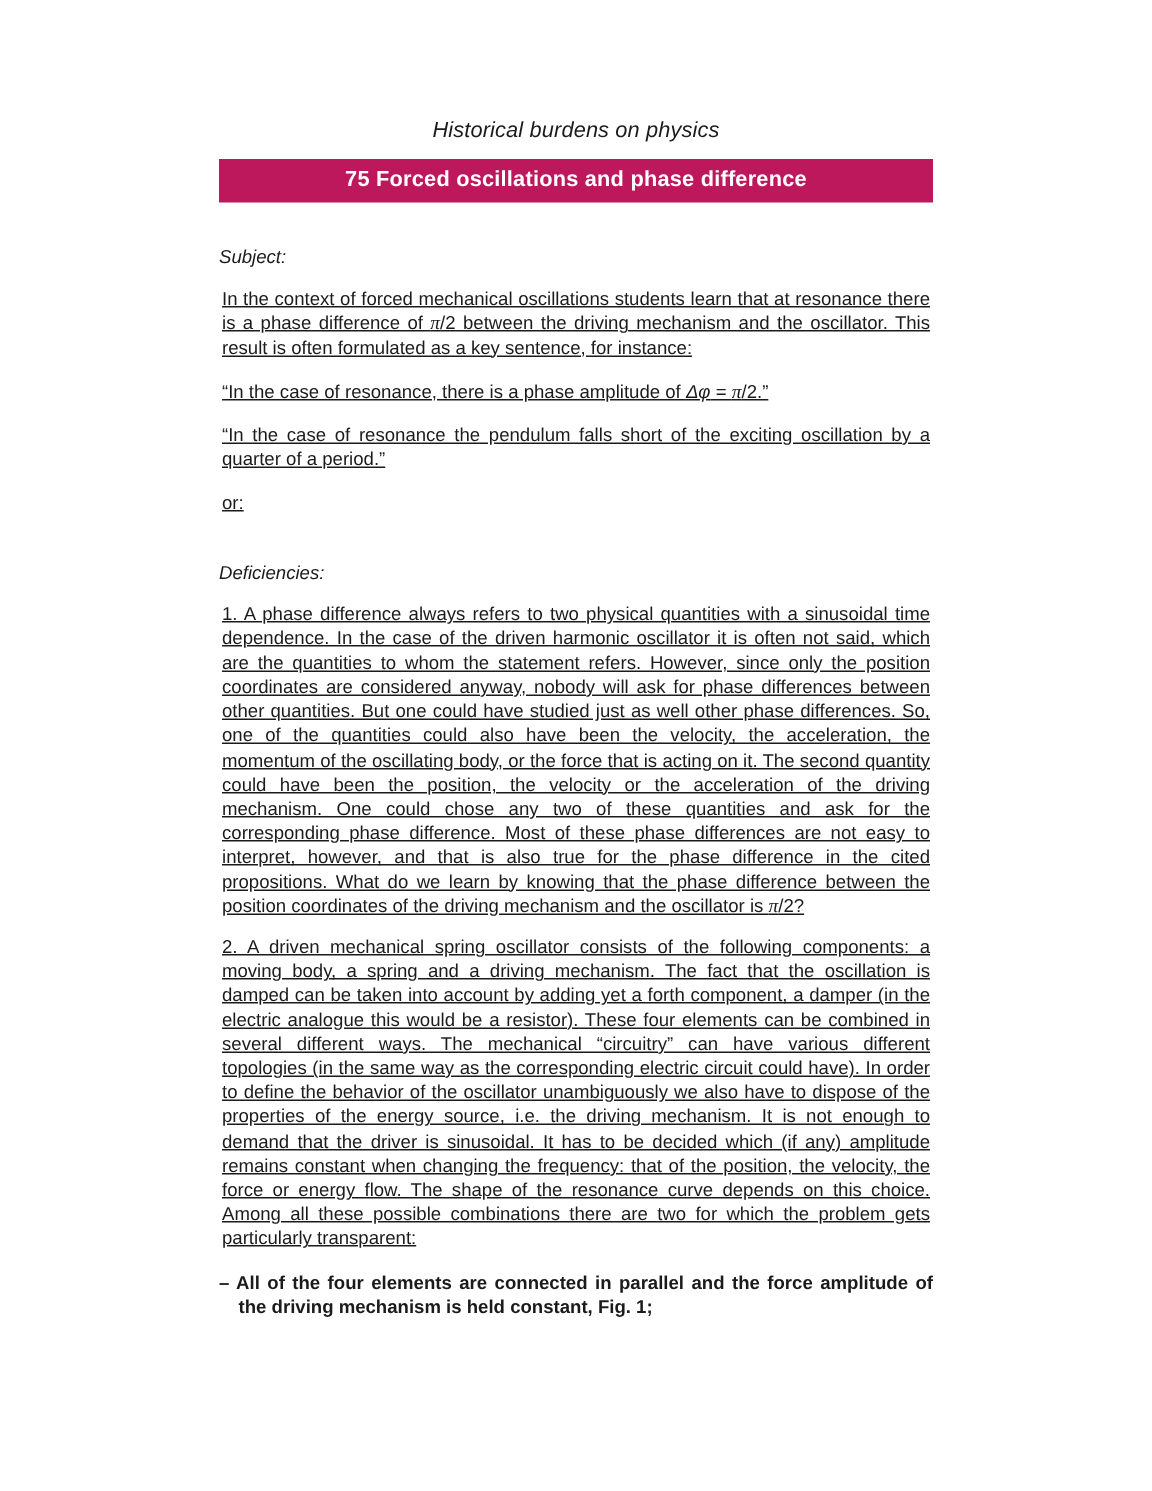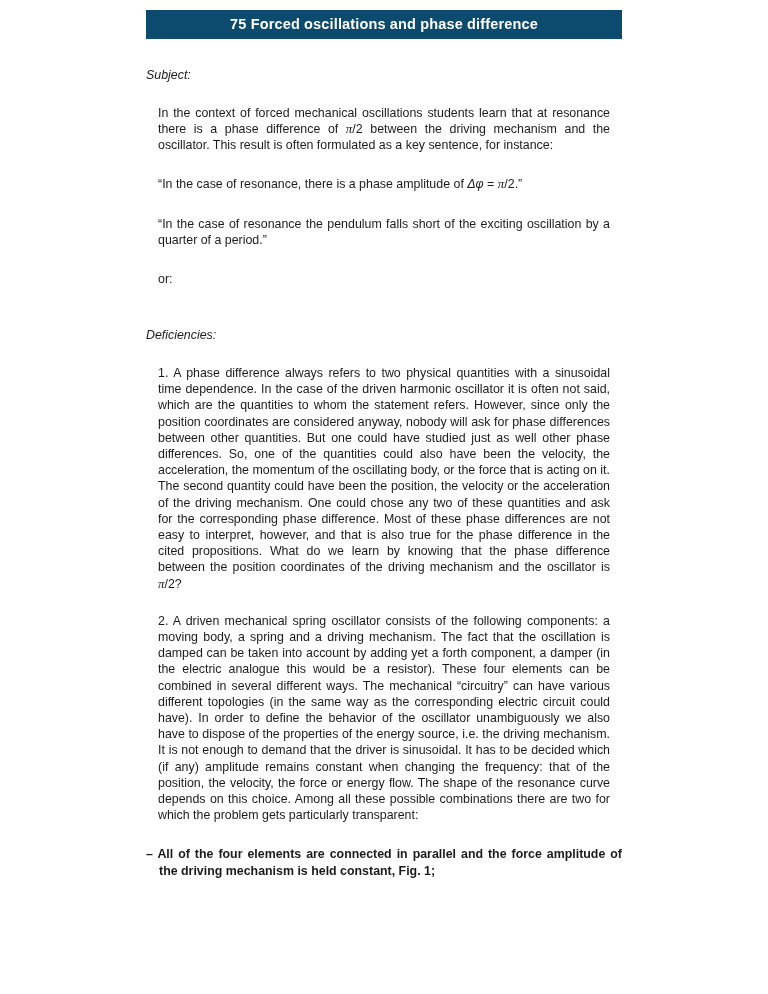--- a/index.html
+++ b/index.html
@@ -30,43 +30,44 @@
     text-align: center;
     font-style: italic;
     font-size: 14.5px;
     line-height: 1.2;
     margin: 0;
     padding-top: 79px;
     letter-spacing: 0.1px;
   }
   .chapter-bar {
     margin-top: 10px;
-    background: #0c4a6e;
+    background: #be185d;
     color: #ffffff;
     font-weight: bold;
     font-size: 14.5px;
     text-align: center;
     padding: 6px 0 7px 0;
     letter-spacing: 0.15px;
   }
   .section-label {
     font-style: italic;
     font-size: 12.4px;
     margin: 0;
     padding-top: 28px;
     line-height: 1.35;
   }
   p.body {
     font-size: 12.4px;
     line-height: 16.2px;
     text-align: justify;
     text-justify: inter-word;
-    margin: 12px;
+    margin: 2px;
     padding-top: 9px;
     hyphens: manual;
+    text-decoration: underline;
   }
   p.body.quote {
     padding-top: 11px;
   }
   p.body.lead {
     padding-top: 9px;
   }
   .dash-item {
     font-size: 12.4px;
     line-height: 16.2px;
@@ -85,20 +86,21 @@
   em.mathvar {
     font-style: italic;
   }
 </style>
 </head>
 <body>
 
 <div class="page">
   <div class="content">
 
+    <div class="running-head">Historical burdens on physics</div>
 
     <div class="chapter-bar">75 Forced oscillations and phase difference</div>
 
     <div class="section-label">Subject:</div>
 
     <p class="body lead"><span>In the context of forced mechanical oscillations students learn that at resonance there is a phase difference of </span><em class="mathsym">π</em><span>/2 between the driving mechanism and the oscillator. This result is often formulated as a key sentence, for instance:</span></p>
 
     <p class="body quote"><span>“In the case of resonance, there is a phase amplitude of </span><em class="mathvar">Δφ</em><span> = </span><em class="mathsym">π</em><span>/2.”</span></p>
 
     <p class="body quote">“In the case of resonance the pendulum falls short of the exciting oscillation by a quarter of a period.”</p>

